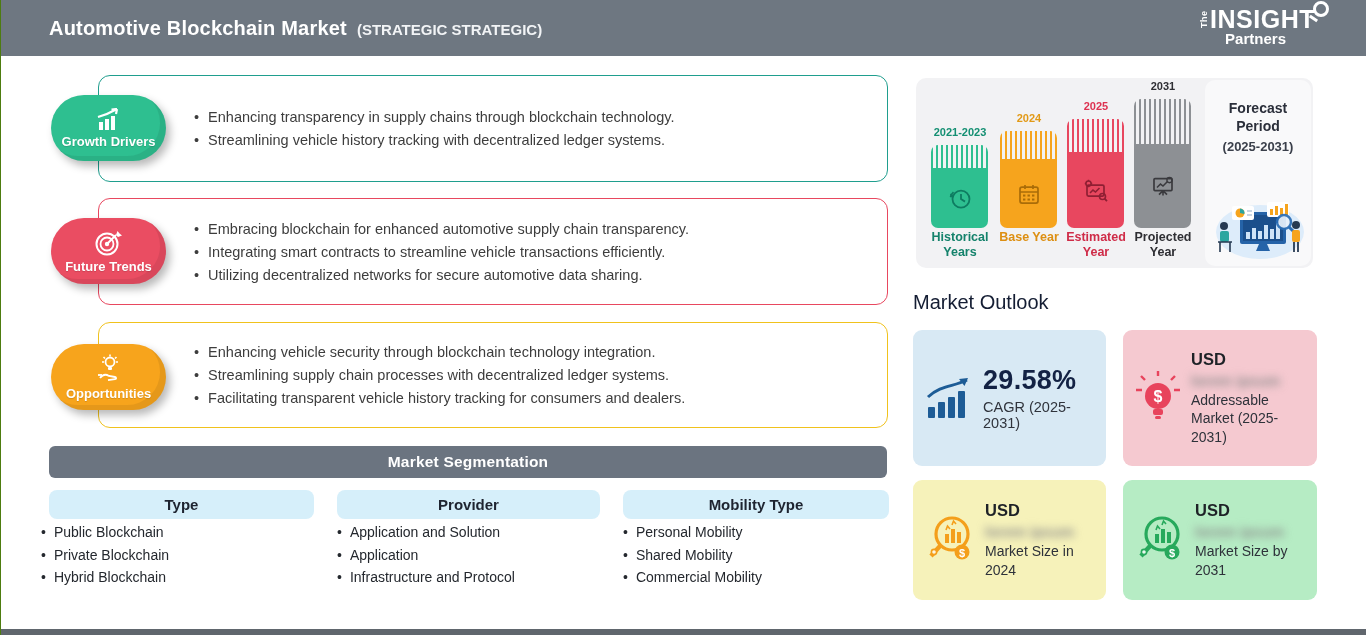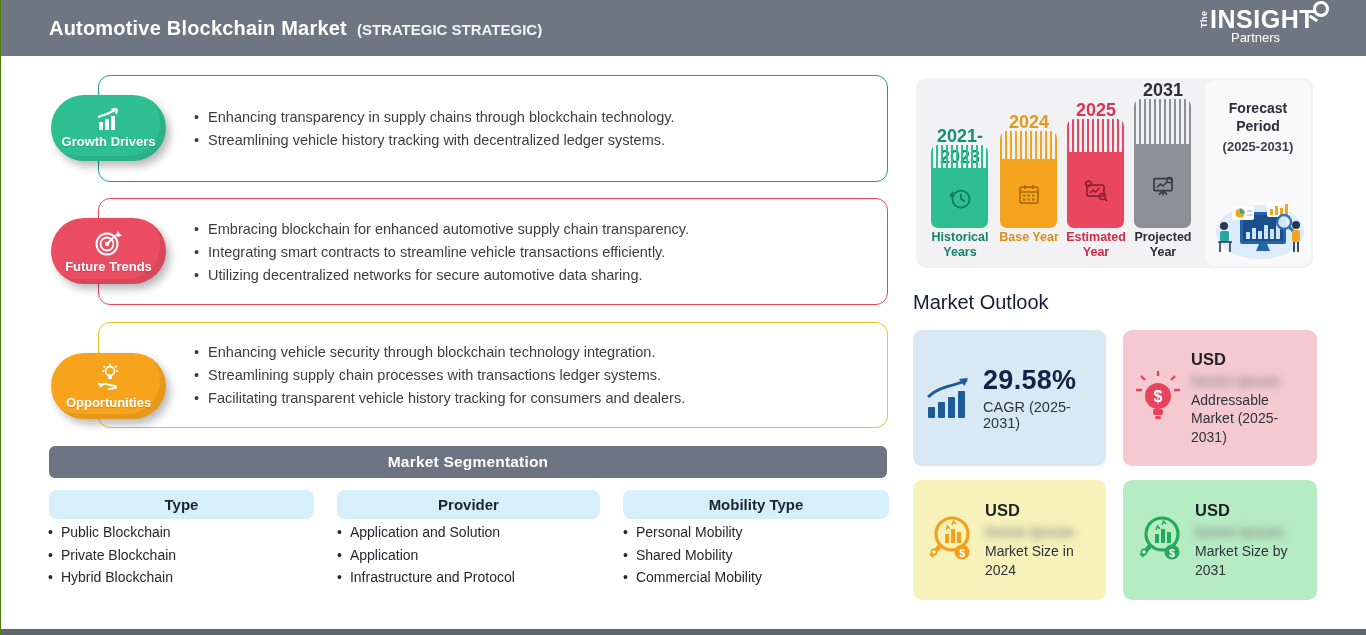--- a/index.html
+++ b/index.html
@@ -17,21 +17,21 @@
   }
   .header-titles { margin-left:48px; color:#fff; display:flex; align-items:baseline; gap:10px; }
   .header-title { font-size:20px; font-weight:bold; letter-spacing:.2px; }
   .header-subtitle { font-size:15px; font-weight:600; color:#f2f4f6; }
   .logo { position:absolute; right:52px; top:7px; color:#fff; text-align:center; }
   .logo-row { display:flex; align-items:center; position:relative; }
   .logo-the { font-size:9px; font-weight:bold; transform:rotate(-90deg) translateX(-2px); letter-spacing:.5px; width:12px; }
   .logo-insight { font-size:25px; font-weight:bold; letter-spacing:.5px; line-height:1; }
   .logo-mag { position:absolute; right:-14px; top:-6px; width:16px; height:16px; border:3px solid #fff; border-radius:50%; }
   .logo-mag::after { content:""; position:absolute; left:-7px; top:13px; width:9px; height:3px; background:#fff; transform:rotate(35deg); }
-  .logo-partners { font-size:13px; font-weight:normal; margin-top:-2px; padding-right:2px; }
+  .logo-partners { font-size:15px; font-weight:bold; margin-top:-2px; padding-right:2px; }
 
   
   .info-box {
     position:absolute; left:97px; width:790px; height:107px;
     background:#fff; border-radius:12px;
     display:flex; flex-direction:column; justify-content:center;
     padding-left:95px; gap:7px;
   }
   .info-box.drivers { top:75px; border:1.6px solid #1f9e8e; }
   .info-box.trends  { top:198px; border:1.6px solid #e8475f; }
@@ -41,60 +41,60 @@
 
   .badge {
     position:absolute; left:50px; width:115px; height:66px; border-radius:34px;
     display:flex; flex-direction:column; align-items:center; justify-content:center;
     color:#fff; box-shadow:4px 5px 9px rgba(0,0,0,.28), inset -6px -5px 0 rgba(0,0,0,.07);
     z-index:3;
   }
   .badge .badge-label { font-size:13px; font-weight:bold; margin-top:2px; text-shadow:0 1px 1px rgba(0,0,0,.15); }
   .badge.green  { top:95px;  background:#2ebf90; }
   .badge.red    { top:218px; background:#ea4d62; }
-  .badge.orange { top:353px; background:#f7a41c; }
+  .badge.orange { top:344px; background:#f7a41c; }
 
   
   .seg-bar {
     position:absolute; left:48px; top:446px; width:838px; height:32px;
     background:#6b7480; border-radius:6px; color:#fff;
     display:flex; align-items:center; justify-content:center;
     font-size:15.5px; font-weight:bold; letter-spacing:.2px;
   }
   .seg-pill {
     position:absolute; top:490px; height:29px; background:#d6effa; border-radius:8px;
     display:flex; align-items:center; justify-content:center;
     font-size:15px; font-weight:bold; color:#1e2430;
   }
   .pill-type { left:48px; width:265px; }
   .pill-provider { left:336px; width:263px; }
   .pill-mobility { left:622px; width:266px; }
   .seg-list { position:absolute; top:524px; display:flex; flex-direction:column; gap:6.5px; }
   .seg-list .seg-item { font-size:14px; color:#24282e; display:flex; }
   .seg-list .seg-item::before { content:"•"; margin-right:8px; }
-  .list-type { left:47px; } .list-provider { left:336px; } .list-mobility { left:622px; }
+  .list-type { left:40px; } .list-provider { left:336px; } .list-mobility { left:622px; }
 
   
   .chart-panel {
     position:absolute; left:915px; top:78px; width:397px; height:190px;
     background:#f2f2f4; border-radius:10px;
   }
   .forecast-panel {
     position:absolute; right:2px; top:2px; width:106px; height:186px;
     background:#f9f9fa; border-radius:10px; text-align:center;
   }
   .forecast-title { margin-top:20px; font-size:14px; font-weight:bold; color:#2b2f3a; line-height:1.25; }
   .forecast-range { margin-top:4px; font-size:13px; font-weight:600; color:#3a3f4a; }
   .forecast-illus { position:absolute; left:5px; bottom:6px; }
 
   .tl-bar { position:absolute; width:57px; border-radius:7px; overflow:hidden; }
   .tl-stripes { width:100%; }
   .tl-solid { width:100%; position:relative; }
   .tl-icon { position:absolute; left:50%; top:50%; transform:translate(-50%,-46%); }
-  .tl-year { position:absolute; width:80px; text-align:center; font-size:18px; font-weight:bold; }
+  .tl-year { position:absolute; width:80px; text-align:center; font-size:11px; font-weight:bold; }
   .tl-cat  { position:absolute; width:78px; top:152px; text-align:center; font-size:12.5px; font-weight:bold; line-height:1.18; }
 
   
   .bar1 { left:15px; top:67px; height:83px; }
   .bar1 .tl-stripes { height:23px; background:repeating-linear-gradient(90deg,#2ebf90 0 2px,#ffffff00 2px 5px); }
   .bar1 .tl-solid { height:60px; background:#2ebf90; }
   .year1 { left:4px; top:48px; color:#148f72; }
   .cat1 { left:5px; color:#14826b; }
   
   .bar2 { left:84px; top:53px; height:97px; }
@@ -185,21 +185,21 @@
         <circle cx="13" cy="15" r="2.2" fill="#fff"></circle>
         <path d="M13 15 L22 6" stroke="#fff" stroke-width="2" fill="none"></path>
         <path d="M22 6 l1.5 -4 l2 2.5 l2.5 2 l-4 1.5 z" fill="#fff"></path>
       </svg>
     </span>
     <span class="badge-label">Future Trends</span>
   </div>
 
   <div class="info-box opps">
     <div class="bullet-line">Enhancing vehicle security through blockchain technology integration.</div>
-    <div class="bullet-line">Streamlining supply chain processes with transactions ledger systems.</div>
+    <div class="bullet-line">Streamlining supply chain processes with decentralized ledger systems.</div>
     <div class="bullet-line">Facilitating transparent vehicle history tracking for consumers and dealers.</div>
   </div>
   <div class="badge orange">
     <span>
       <svg width="30" height="30" viewBox="0 0 30 30">
         <circle cx="16" cy="8" r="4.5" stroke="#fff" stroke-width="1.8" fill="none"></circle>
         <rect x="14" y="13" width="4" height="3" rx="1" fill="#fff"></rect>
         <path d="M16 .5 v2 M9.5 3 l1.5 1.5 M22.5 3 l-1.5 1.5 M8 8 h2 M24 8 h-2" stroke="#fff" stroke-width="1.6"></path>
         <path d="M6 24 c3 -4 6 -4 9 -2 l6 1 c1.5 .3 1.5 2 0 2.2 l-7 1" stroke="#fff" stroke-width="1.8" fill="none"></path>
         <path d="M4 21 l4 0" stroke="#fff" stroke-width="1.8"></path>

